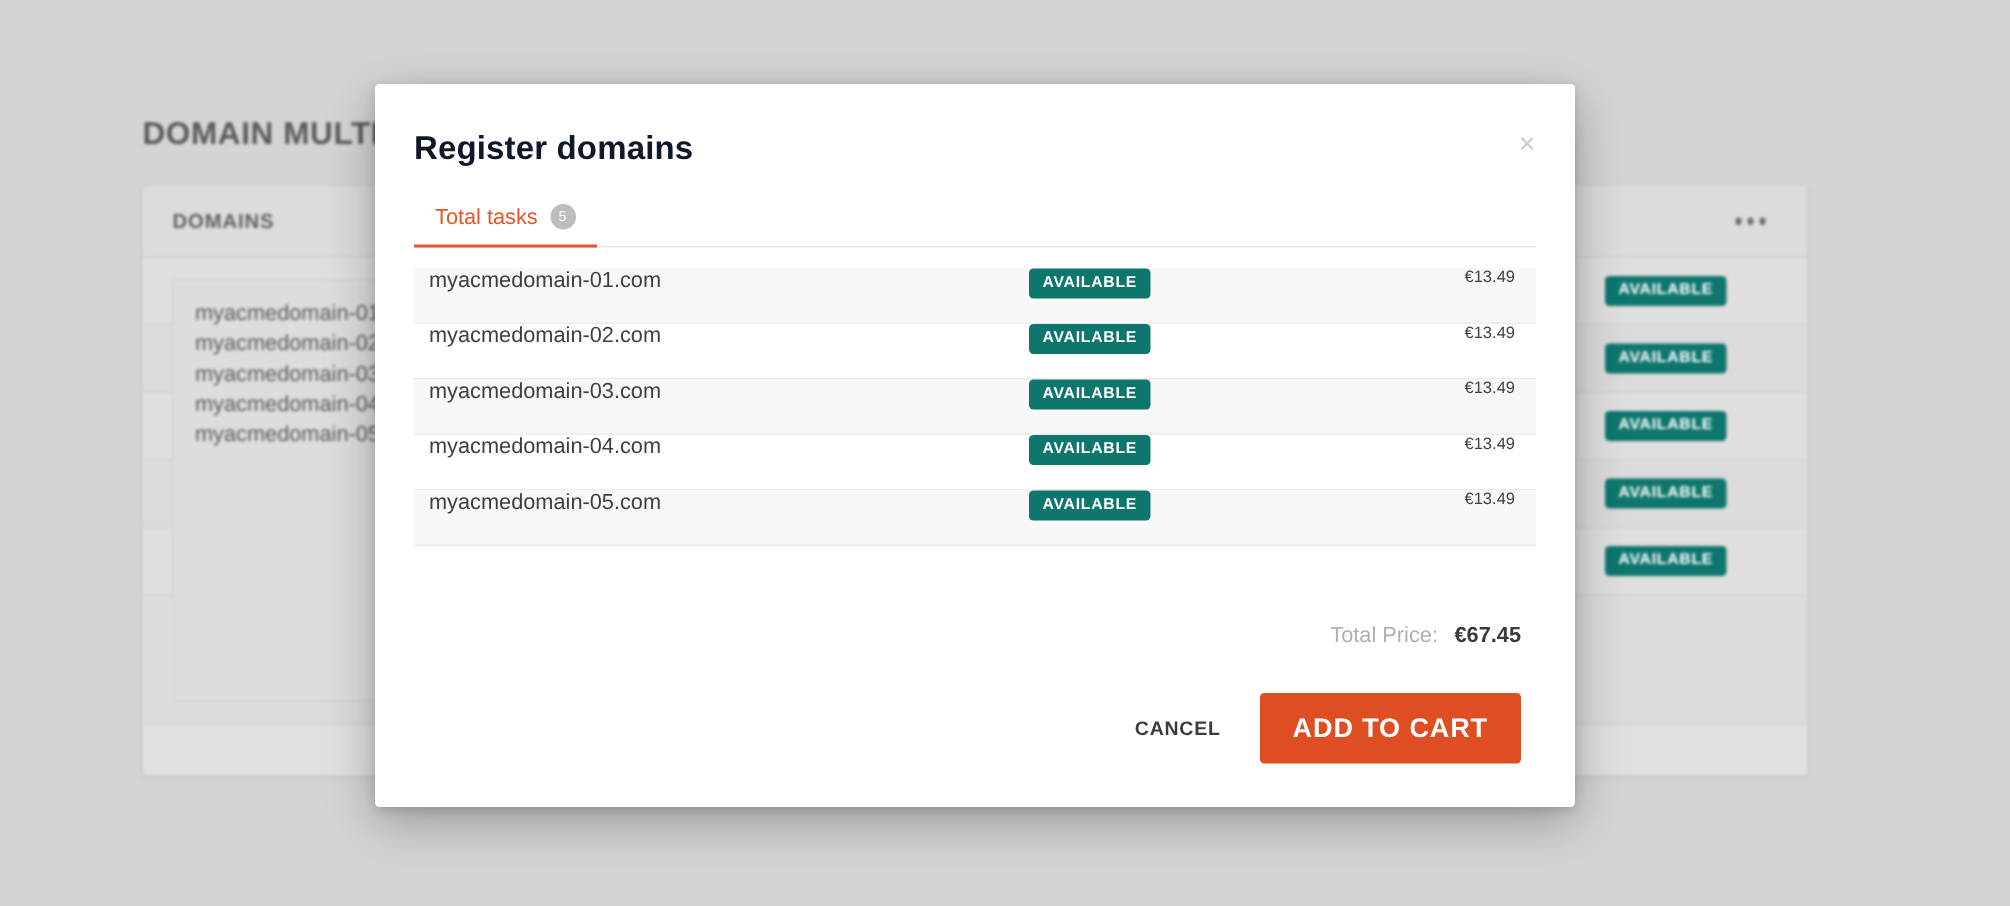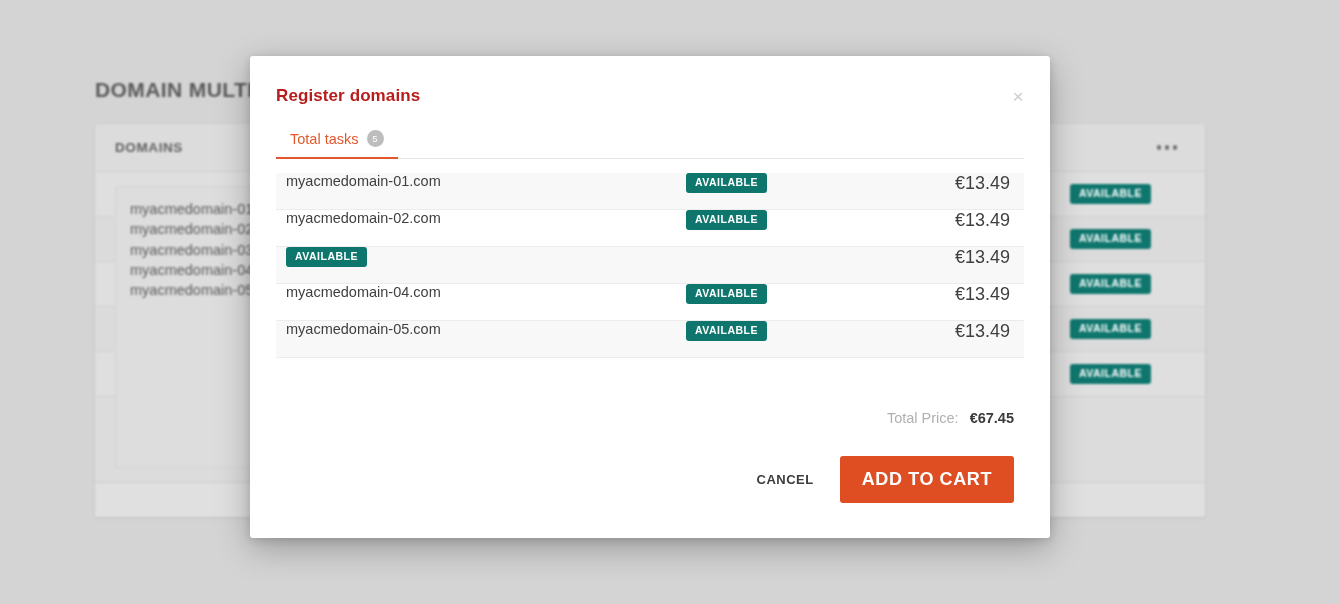--- a/index.html
+++ b/index.html
@@ -146,23 +146,23 @@
     box-shadow: 0 10px 34px rgba(0,0,0,0.28), 0 2px 8px rgba(0,0,0,0.14);
     z-index: 10;
   }
 
   .modal-header {
     position: relative;
     padding: 30px 32px 0 26px;
   }
 
   .modal-title {
-    font-size: 17px;
-    font-weight: bold;
-    color: #b91c1c;
+    font-size: 22px;
+    font-weight: bold;
+    color: #0f172a;
     letter-spacing: 0.1px;
   }
 
   .modal-close {
     position: absolute;
     right: 20px;
     top: 28px;
     width: 24px;
     height: 24px;
     display: flex;
@@ -235,21 +235,21 @@
 
   .task-status {
     flex: 0 0 180px;
     display: flex;
     justify-content: flex-start;
   }
 
   .task-price {
     flex: 1;
     text-align: right;
-    font-size: 18px;
+    font-size: 11px;
     color: #3f3f3f;
     padding-right: 4px;
   }
 
   .total-row {
     margin-top: 52px;
     padding-right: 36px;
     display: flex;
     justify-content: flex-end;
     align-items: baseline;
@@ -370,20 +370,21 @@
 
     <div class="task-row">
       <span class="task-domain">myacmedomain-02.com</span>
       <span class="task-status">
         <span class="badge-available">AVAILABLE</span>
       </span>
       <span class="task-price">€13.49</span>
     </div>
 
     <div class="task-row">
+      <span class="task-domain">myacmedomain-03.com</span>
       <span class="task-status">
         <span class="badge-available">AVAILABLE</span>
       </span>
       <span class="task-price">€13.49</span>
     </div>
 
     <div class="task-row">
       <span class="task-domain">myacmedomain-04.com</span>
       <span class="task-status">
         <span class="badge-available">AVAILABLE</span>

